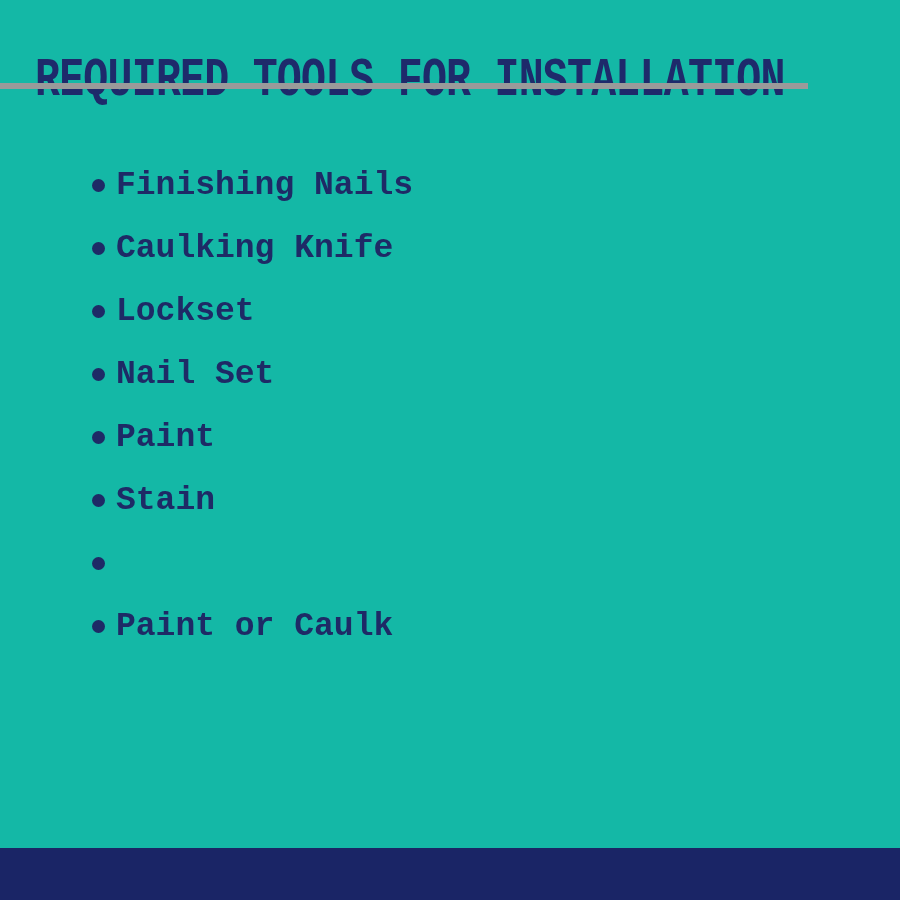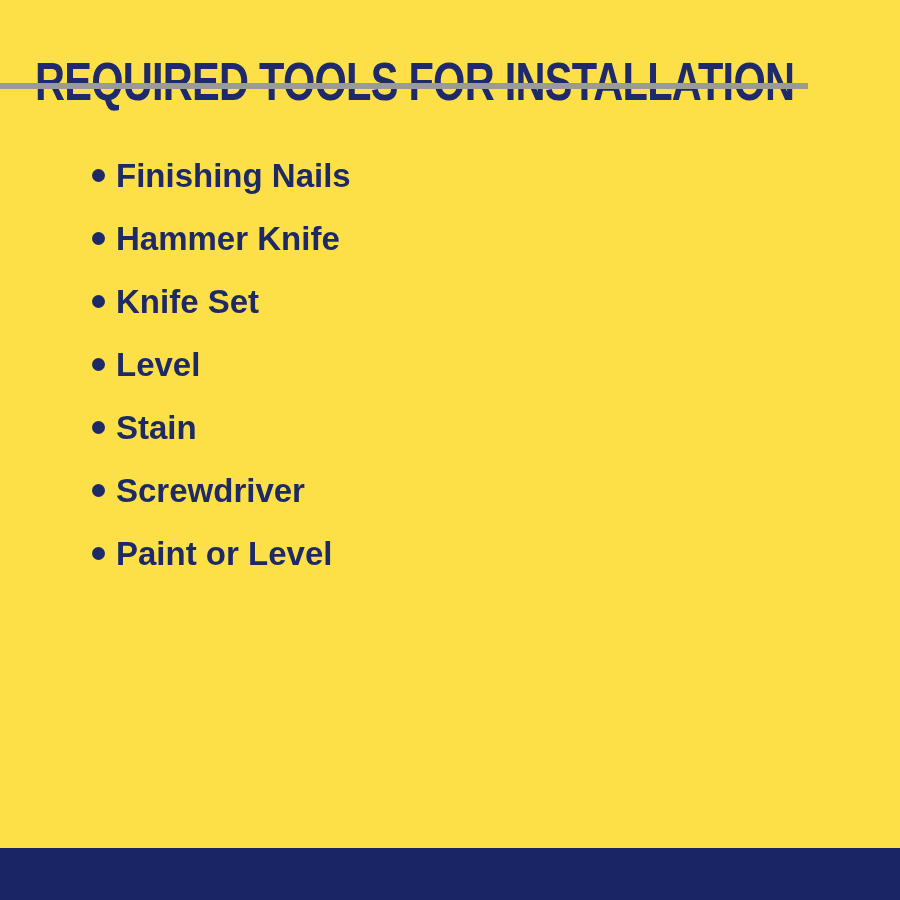--- a/index.html
+++ b/index.html
@@ -8,21 +8,22 @@
     background: #ffffff;
     width: 900px;
     height: 900px;
     overflow: hidden;
     font-family: "Liberation Sans", sans-serif;
   }
   .canvas {
     position: relative;
     width: 900px;
     height: 900px;
-    background: #fde047;
+    background: #14b8a6;
+    font-family: Liberation Mono, monospace;
   }
   .page-title {
     position: absolute;
     left: 35px;
     top: 18px;
     font-size: 54px;
     font-weight: bold;
     line-height: 1.0;
     color: #1e2a6b;
     white-space: nowrap;
@@ -34,21 +35,21 @@
     position: absolute;
     left: 0;
     top: 83px;
     width: 808px;
     height: 6px;
     background: #9a9a9a;
   }
   .tools-list {
     position: absolute;
     left: 92px;
-    top: 144px;
+    top: 154px;
     margin: 0;
     padding: 0;
     list-style: none;
   }
   .tool-item {
     display: flex;
     align-items: center;
     height: 63px;
     color: #1e2a66;
   }
@@ -84,39 +85,42 @@
 
   <div class="title-divider"></div>
 
   <ul class="tools-list">
     <li class="tool-item">
       <span class="bullet-dot"></span>
       <span class="tool-label">Finishing Nails</span>
     </li>
     <li class="tool-item">
       <span class="bullet-dot"></span>
-      <span class="tool-label">Hammer Knife</span>
+      <span class="tool-label">Caulking Knife</span>
     </li>
     <li class="tool-item">
       <span class="bullet-dot"></span>
-      <span class="tool-label">Knife Set</span>
+      <span class="tool-label">Lockset</span>
     </li>
     <li class="tool-item">
       <span class="bullet-dot"></span>
-      <span class="tool-label">Level</span>
+      <span class="tool-label">Nail Set</span>
+    </li>
+    <li class="tool-item">
+      <span class="bullet-dot"></span>
+      <span class="tool-label">Paint</span>
     </li>
     <li class="tool-item">
       <span class="bullet-dot"></span>
       <span class="tool-label">Stain</span>
     </li>
     <li class="tool-item">
       <span class="bullet-dot"></span>
-      <span class="tool-label">Screwdriver</span>
     </li>
     <li class="tool-item">
       <span class="bullet-dot"></span>
-      <span class="tool-label">Paint or Level</span>
+      <span class="tool-label">Paint or Caulk</span>
     </li>
   </ul>
 
   <div class="footer-bar"></div>
 
 </div>
 
 </body></html>

